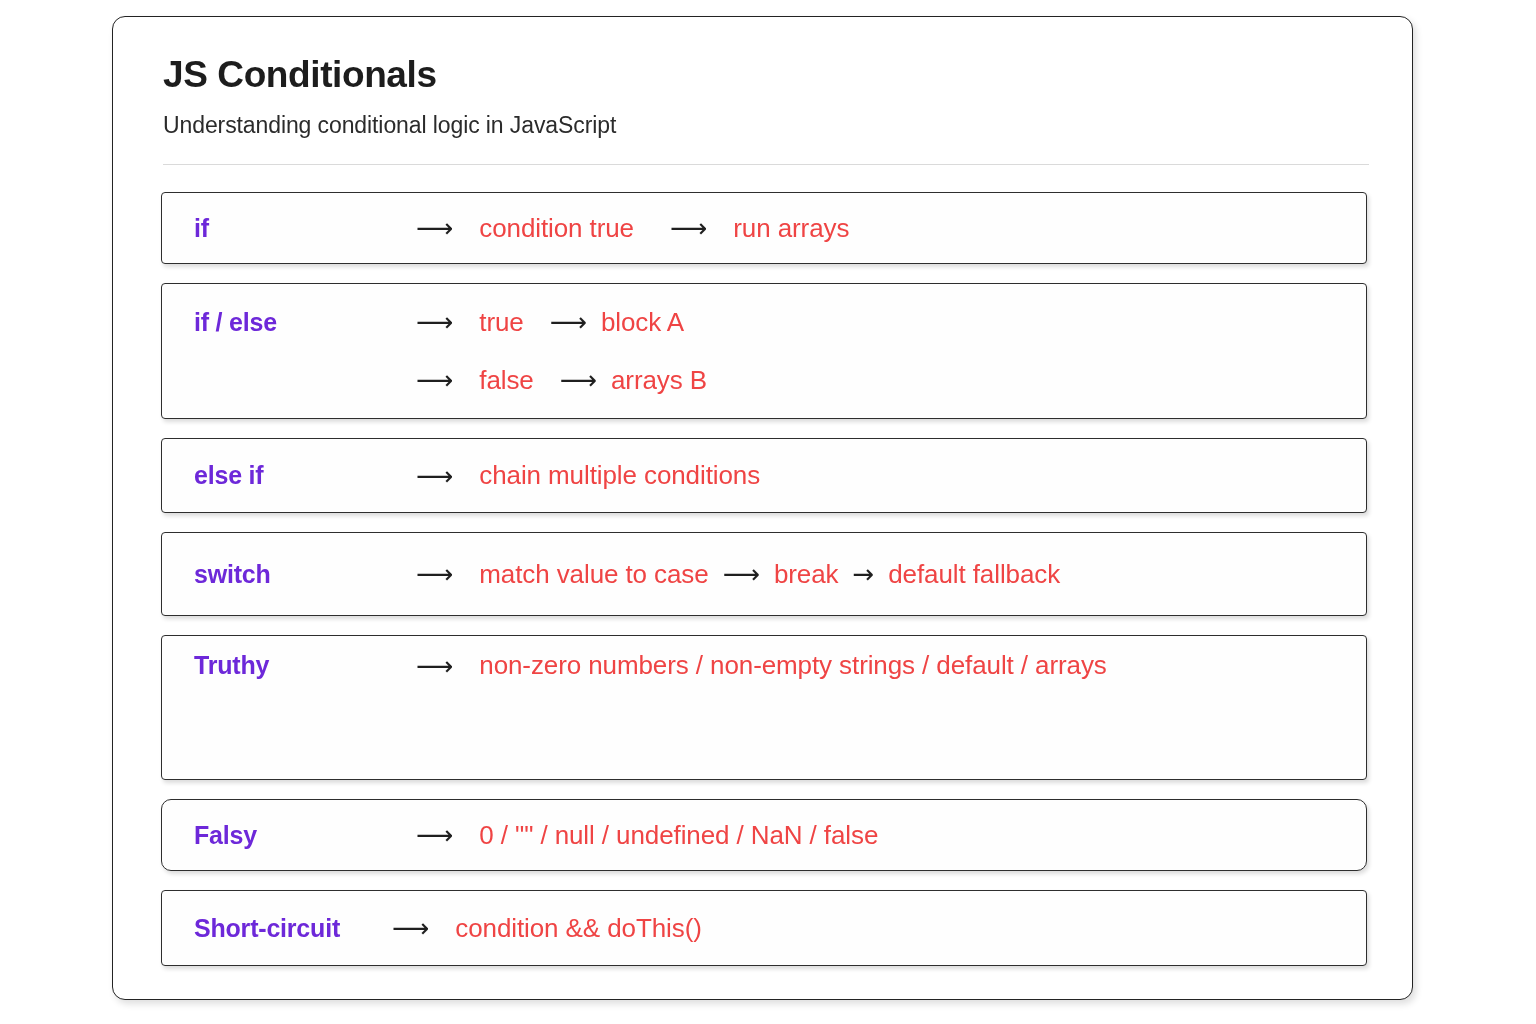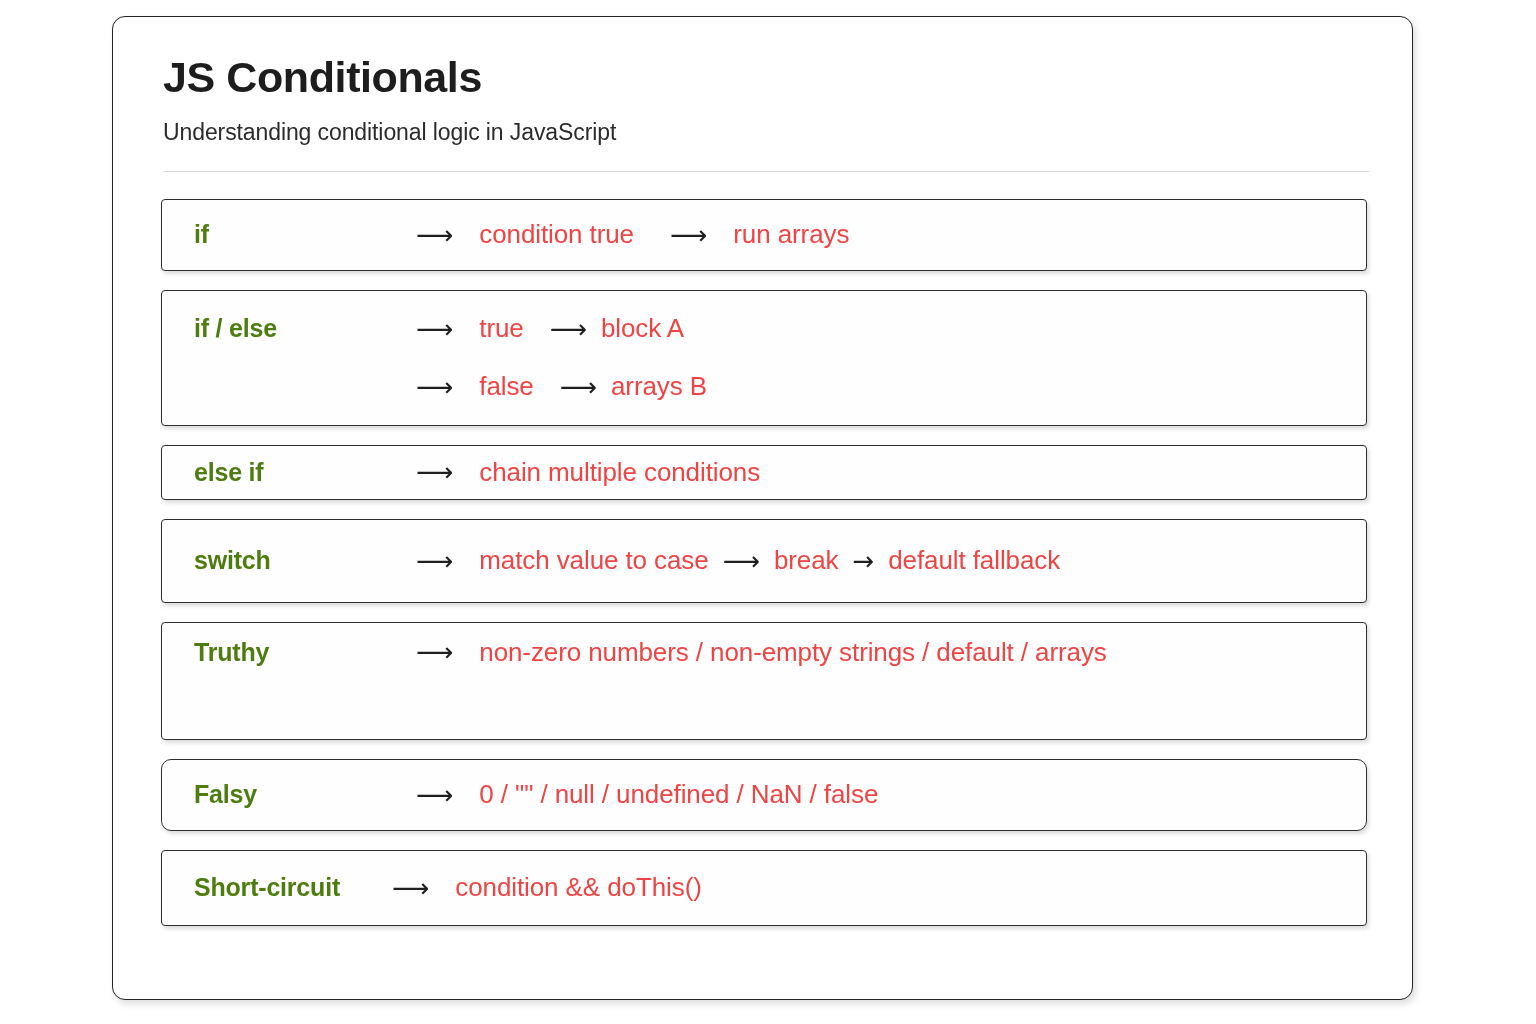--- a/index.html
+++ b/index.html
@@ -36,21 +36,21 @@
   .card-inner {
     position: absolute;
     left: 48px;
     top: 38px;
     right: 45px;
     bottom: 38px;
   }
 
   
   .title {
-    font-size: 43px;
+    font-size: 37px;
     font-weight: bold;
     color: #1d1d1d;
     letter-spacing: -0.4px;
     line-height: 1.06;
     margin: 0 0 0 2px;
   }
 
   .subtitle {
     font-size: 23px;
     font-weight: normal;
@@ -87,21 +87,21 @@
 
   .row-line {
     display: flex;
     align-items: center;
     white-space: nowrap;
   }
 
   .label {
     font-size: 25px;
     font-weight: bold;
-    color: #4d7c0f;
+    color: #6d28d9;
     letter-spacing: -0.2px;
     flex: 0 0 auto;
   }
 
   .label-col {
     width: 222px;
   }
 
   .label-col-narrow {
     width: 198px;
@@ -129,23 +129,23 @@
     flex: 0 0 auto;
   }
 
   .gap-sm { width: 14px; flex: 0 0 auto; }
   .gap-md { width: 26px; flex: 0 0 auto; }
   .gap-lg { width: 36px; flex: 0 0 auto; }
 
   
   .h-if         { height: 72px; }
   .h-ifelse     { height: 136px; }
-  .h-elseif     { height: 55px; }
+  .h-elseif     { height: 75px; }
   .h-switch     { height: 84px; }
-  .h-truthy     { height: 118px; justify-content: flex-start; padding-top: 14px; }
+  .h-truthy     { height: 145px; justify-content: flex-start; padding-top: 14px; }
   .h-falsy      { height: 72px; border-radius: 10px; }
   .h-short      { height: 76px; }
 
   .ifelse-line-1 { margin-bottom: 27px; }
 </style>
 </head>
 <body>
 
 <div class="canvas">
 

